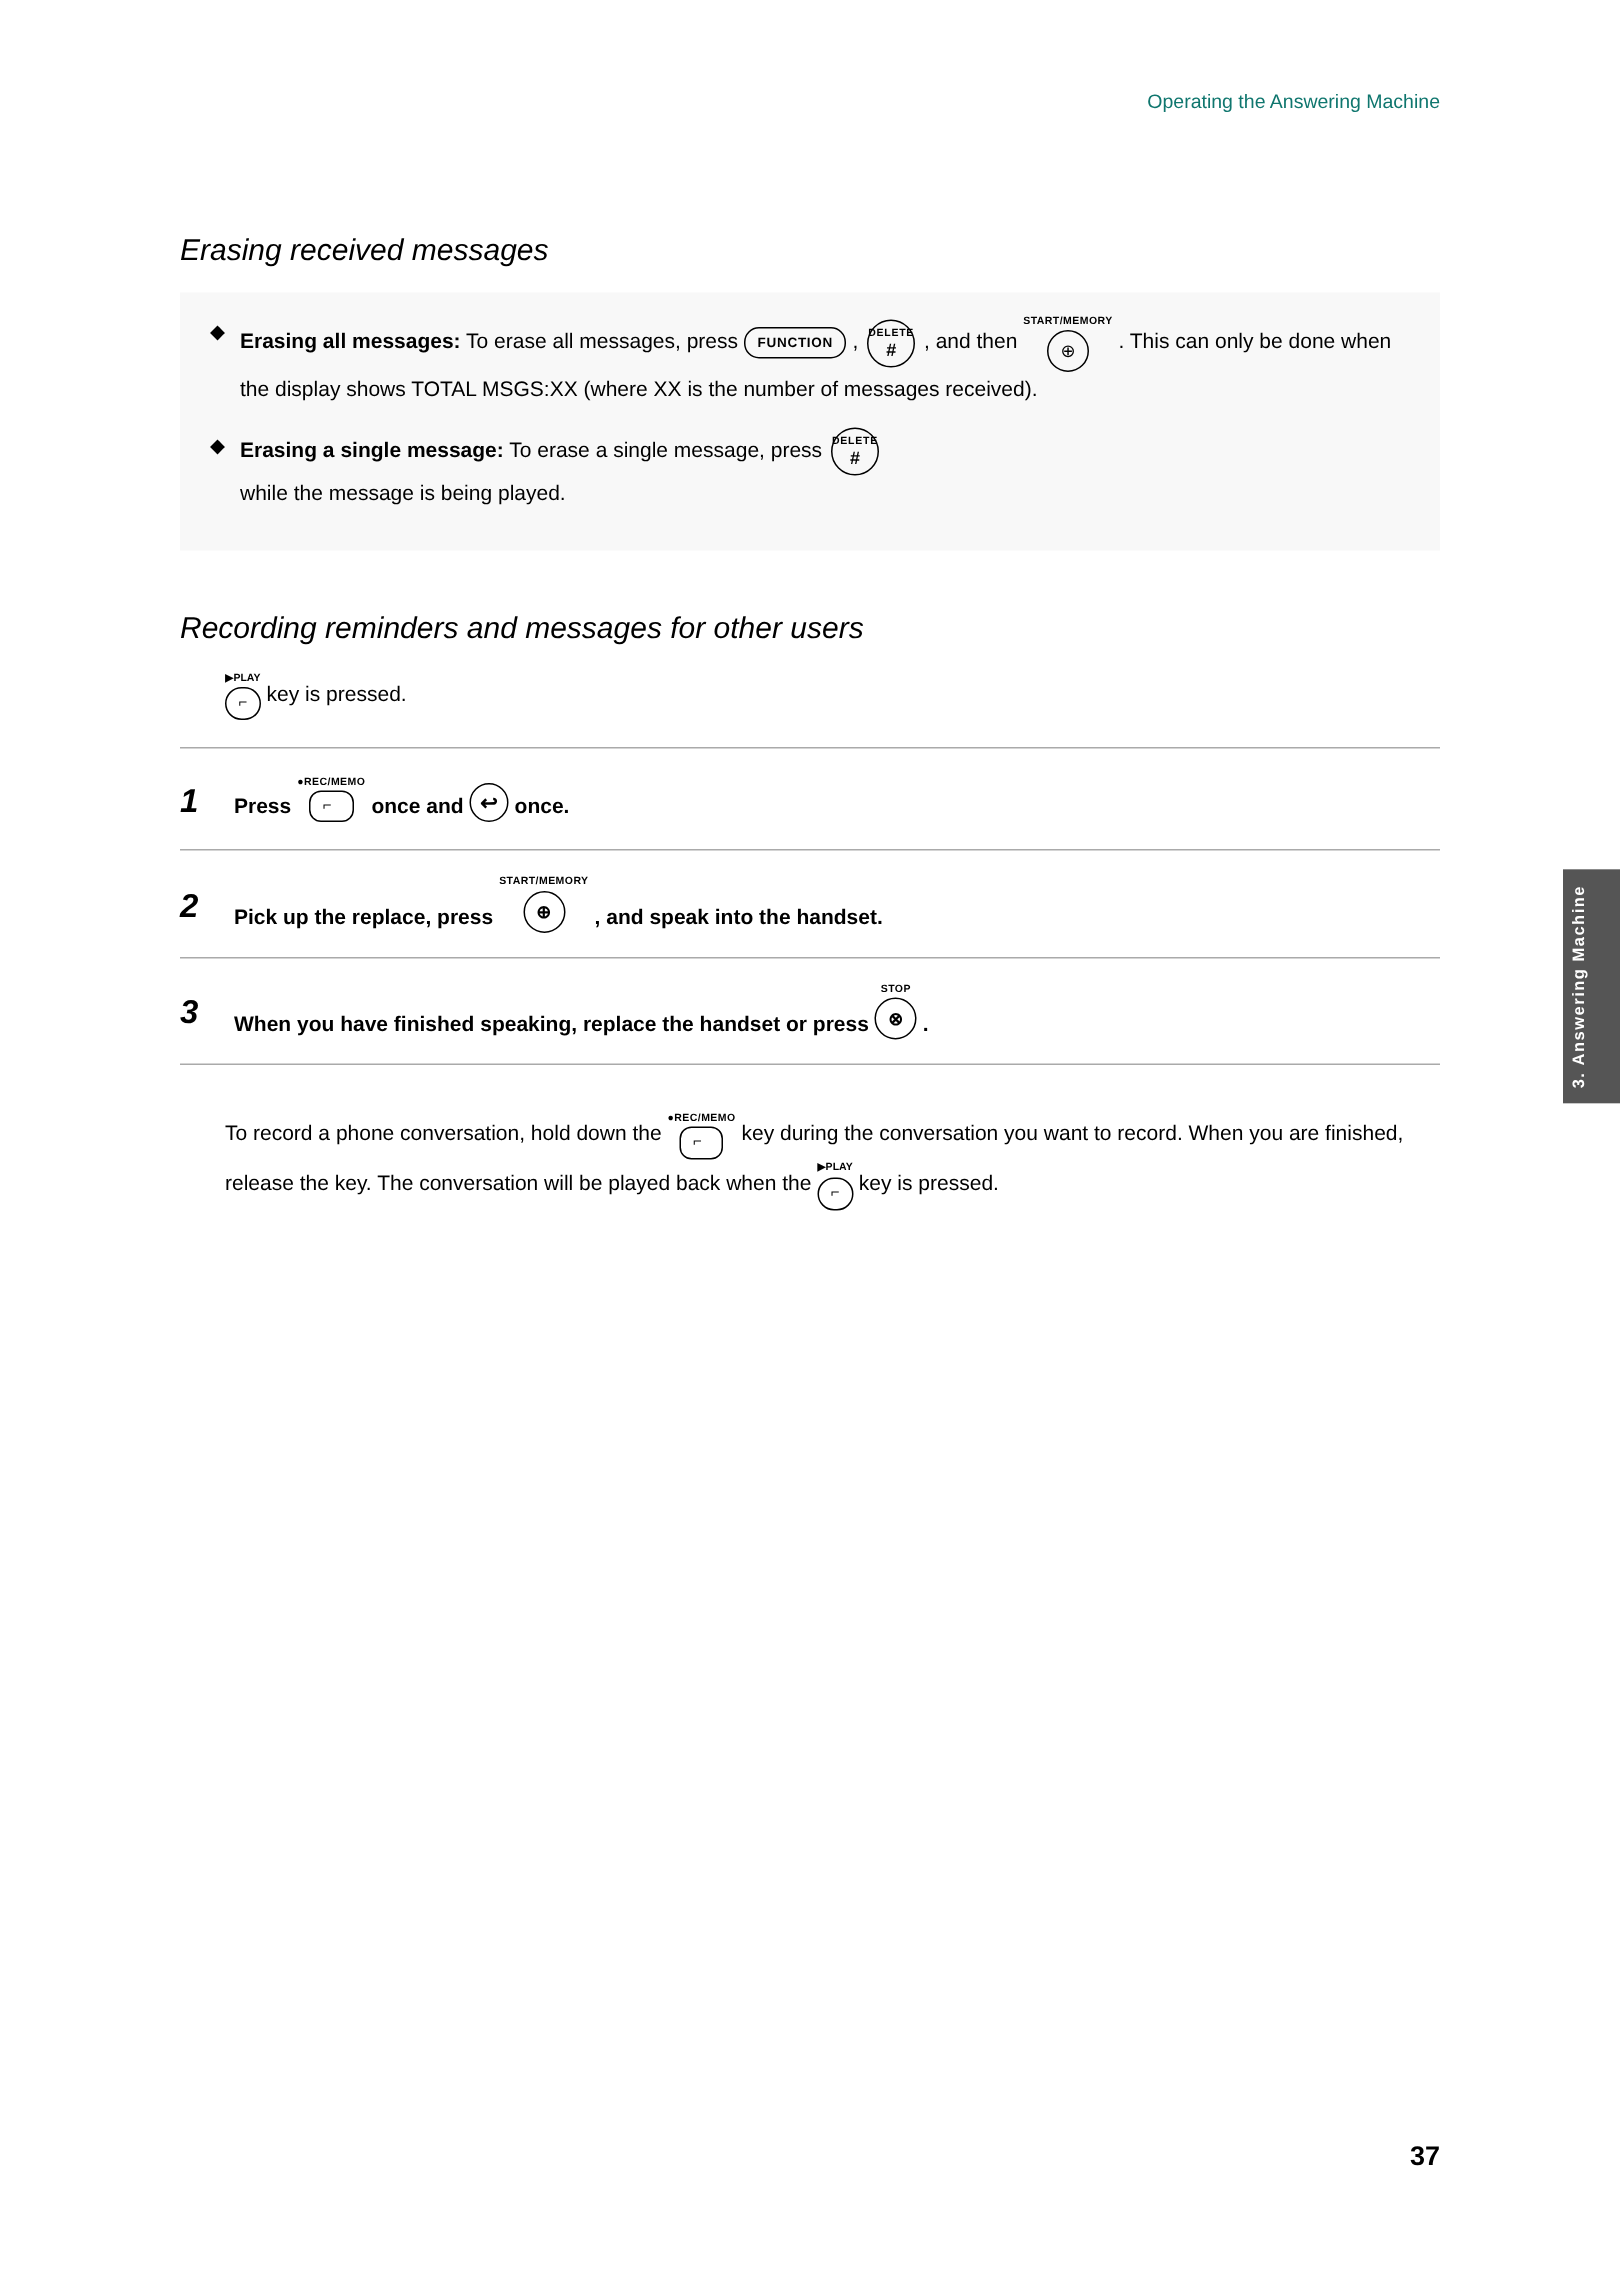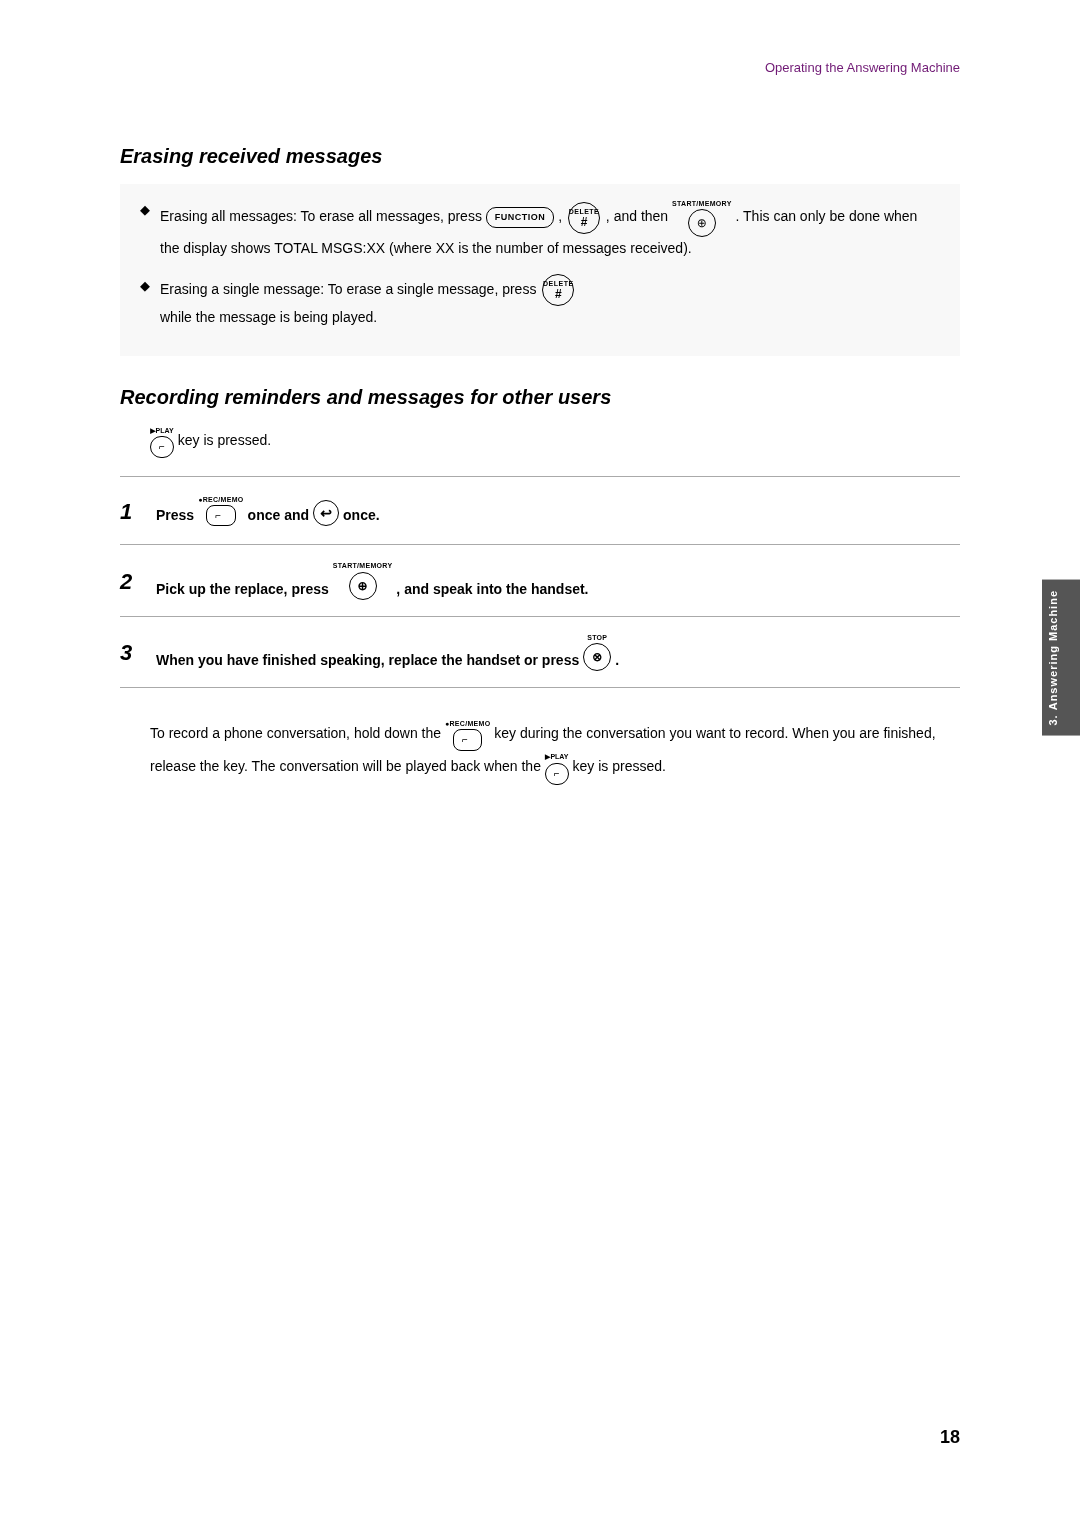--- a/index.html
+++ b/index.html
@@ -11,33 +11,33 @@
       font-size: 15px;
       color: #000000;
       position: relative;
       overflow: hidden;
     }
 
     .page-header {
       text-align: right;
       padding: 60px 120px 20px 120px;
       font-size: 13px;
-      color: #701a75;
+      color: #0f766e;
     }
 
     .main-content {
       padding: 20px 120px 40px 120px;
     }
 
     .section-title {
       font-size: 20px;
       font-style: italic;
-      font-weight: bold;
+      font-weight: normal;
       margin-bottom: 16px;
-      margin-top: 30px;
+      margin-top: 41px;
     }
 
     .intro-text {
       font-size: 14px;
       line-height: 1.6;
       margin-bottom: 18px;
       padding-left: 30px;
     }
 
     .info-box {
@@ -56,21 +56,21 @@
     }
 
     .bullet-diamond {
       font-size: 13px;
       margin-right: 10px;
       margin-top: 2px;
       flex-shrink: 0;
     }
 
     .bold-label {
-      font-weight: normal;
+      font-weight: bold;
     }
 
     .key-button {
       display: inline-flex;
       flex-direction: column;
       align-items: center;
       justify-content: center;
       border: 1.5px solid #000;
       border-radius: 50%;
       width: 32px;
@@ -419,13 +419,13 @@
       <span class="play-key" style="display:inline-flex;">
         <span class="play-key-label">▶PLAY</span>
         <span class="play-key-body">⌐</span>
       </span>
       <span>key is pressed.</span>
     </div>
   </div>
 
 </div>
 
-<div class="page-number">18</div>
+<div class="page-number">37</div>
 
 </body></html>

